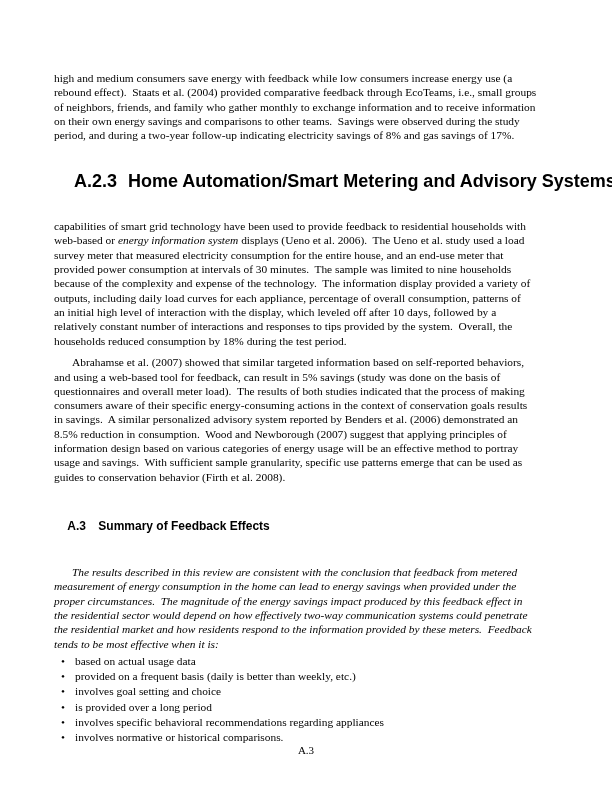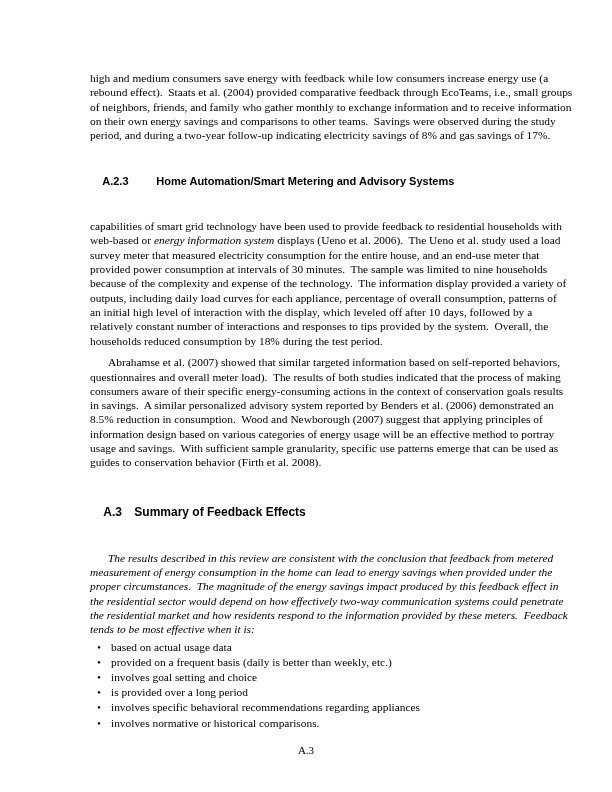--- a/index.html
+++ b/index.html
@@ -7,36 +7,36 @@
     width: 612px; height: 792px;
     background: #ffffff;
     font-family: "Liberation Serif", serif;
     color: #000000;
     position: relative;
     overflow: hidden;
   }
   .page {
     position: absolute; inset: 0;
     box-sizing: border-box;
-    padding: 71px 70px 0 90px;
+    padding: 71px 70px 0 54px;
   }
   .para {
     font-size: 11.4px;
     line-height: 14.3px;
   }
   .para .line { white-space: pre; }
   .para .line.indent { text-indent: 18px; }
 
   .heading {
     font-family: "Liberation Sans", sans-serif;
     font-weight: bold;
     white-space: pre;
   }
   .heading-l3 {
-    font-size: 11px;
+    font-size: 18px;
     line-height: 17px;
     margin-top: 14px;
   }
   .heading-l3 .h-num { display: inline-block; width: 54px; }
   .heading-l2 {
     font-size: 12px;
     line-height: 20px;
     margin-top: 12.4px;
   }
   .heading-l2 .h-num { display: inline-block; width: 31px; }
@@ -93,20 +93,21 @@
       <div class="line">provided power consumption at intervals of 30 minutes.  The sample was limited to nine households</div>
       <div class="line">because of the complexity and expense of the technology.  The information display provided a variety of</div>
       <div class="line">outputs, including daily load curves for each appliance, percentage of overall consumption, patterns of</div>
       <div class="line">an initial high level of interaction with the display, which leveled off after 10 days, followed by a</div>
       <div class="line">relatively constant number of interactions and responses to tips provided by the system.  Overall, the</div>
       <div class="line">households reduced consumption by 18% during the test period.</div>
     </div>
 
   <div class="para para-3">
       <div class="line indent">Abrahamse et al. (2007) showed that similar targeted information based on self-reported behaviors,</div>
+      <div class="line">and using a web-based tool for feedback, can result in 5% savings (study was done on the basis of</div>
       <div class="line">questionnaires and overall meter load).  The results of both studies indicated that the process of making</div>
       <div class="line">consumers aware of their specific energy-consuming actions in the context of conservation goals results</div>
       <div class="line">in savings.  A similar personalized advisory system reported by Benders et al. (2006) demonstrated an</div>
       <div class="line">8.5% reduction in consumption.  Wood and Newborough (2007) suggest that applying principles of</div>
       <div class="line">information design based on various categories of energy usage will be an effective method to portray</div>
       <div class="line">usage and savings.  With sufficient sample granularity, specific use patterns emerge that can be used as</div>
       <div class="line">guides to conservation behavior (Firth et al. 2008).</div>
     </div>
 
   <div class="heading heading-l2">

